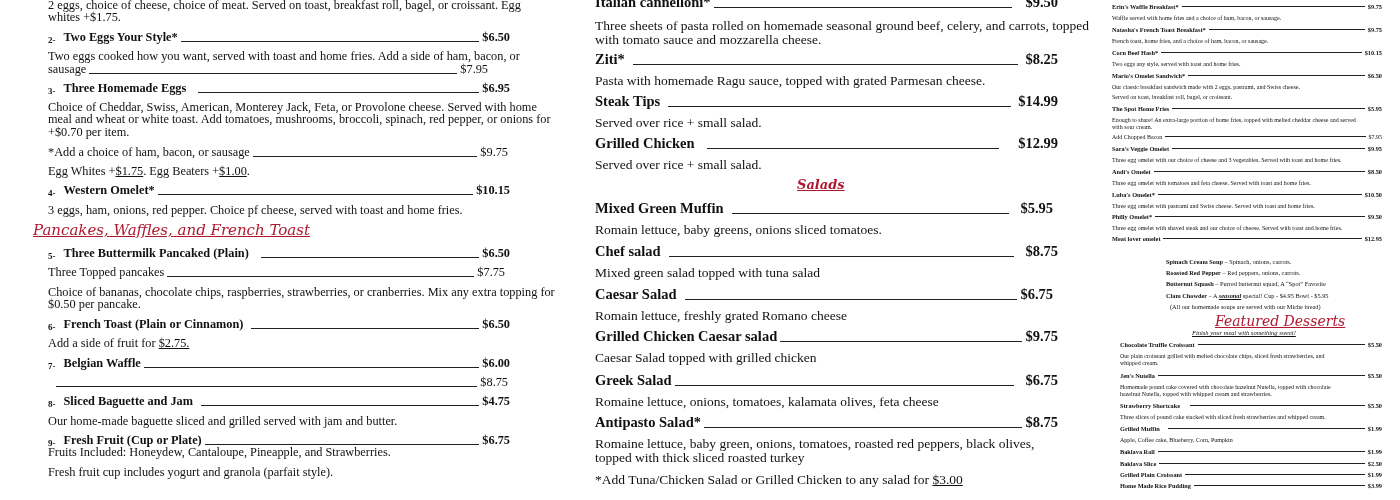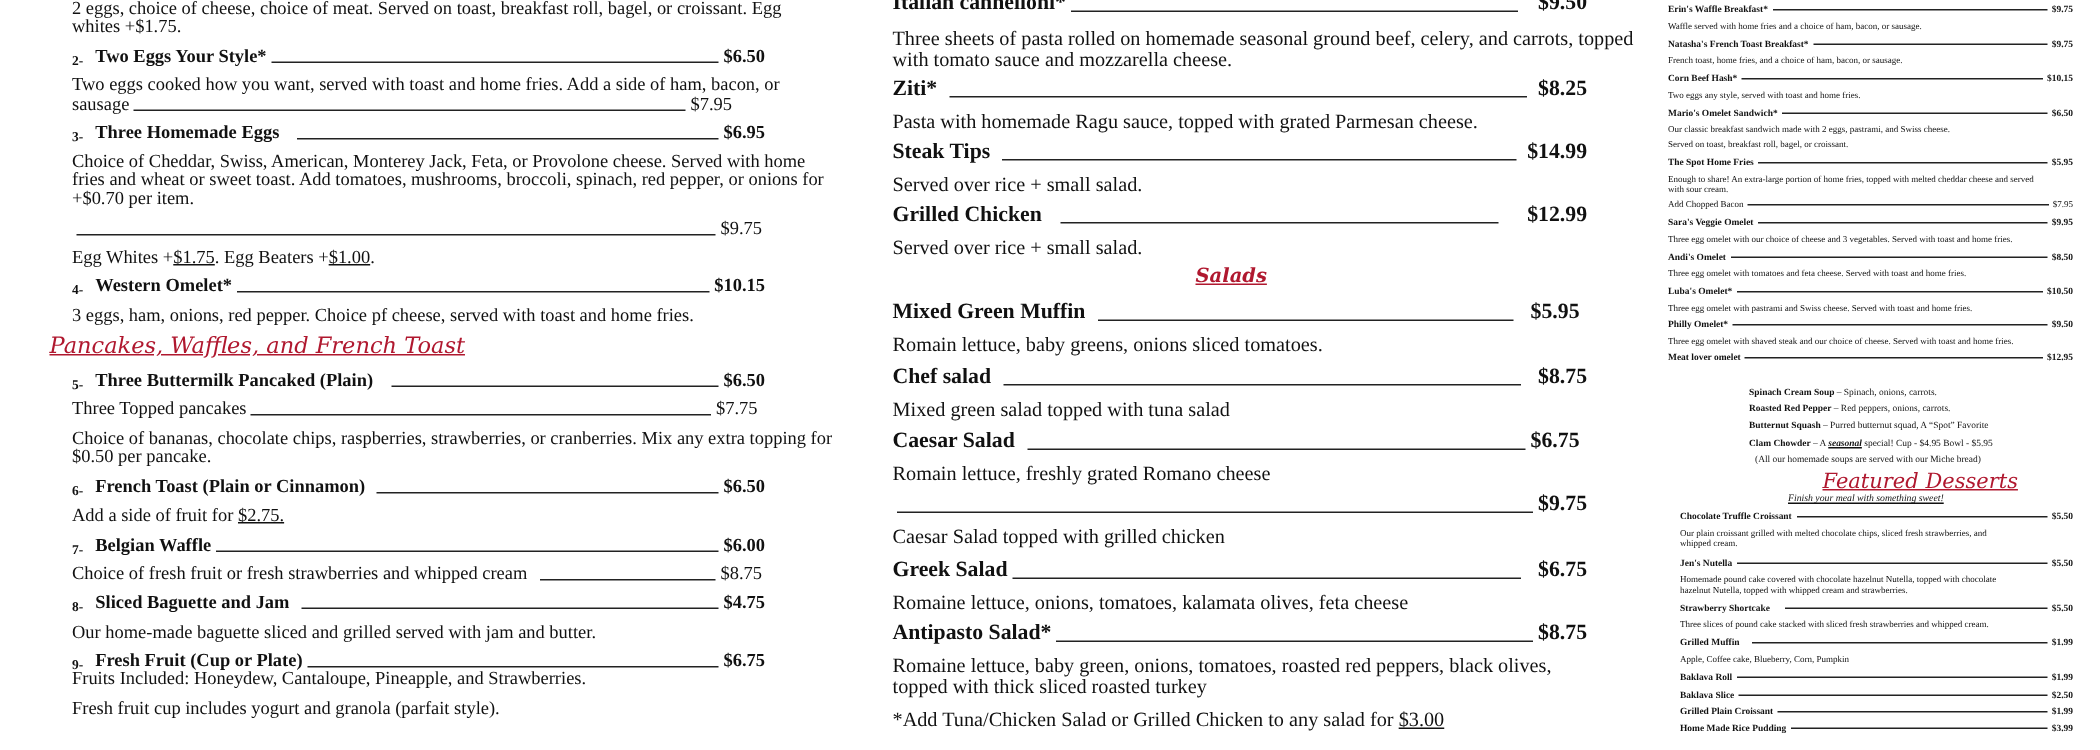--- a/index.html
+++ b/index.html
@@ -52,23 +52,24 @@
       <span>$7.95</span>
   </div>
 
   <div class="lead-row item" style="top:81px;">
     <span class="num">3-</span>
       <span class="bold">Three Homemade Eggs</span>
       <span class="fill" style="margin-left:12px"></span>
       <span class="bold">$6.95</span>
   </div>
   <div class="line t" style="top:100px;">Choice of Cheddar, Swiss, American, Monterey Jack, Feta, or Provolone cheese. Served with home</div>
-  <div class="line t" style="top:112px;">fries and wheat or sweet toast. Add tomatoes, mushrooms, broccoli, spinach, red pepper, or onions for</div>
+  <div class="line t" style="top:112px;">meal and wheat or white toast. Add tomatoes, mushrooms, broccoli, spinach, red pepper, or onions for</div>
   <div class="line t" style="top:125px;">+$0.70 per item.</div>
   <div class="lead-row t" style="top:145px;width:460px;">
+    <span>*Add a choice of ham, bacon, or sausage</span>
       <span class="fill"></span>
       <span>$9.75</span>
   </div>
   <div class="line t" style="top:164px;">
     <span>Egg Whites +</span><span class="u">$1.75</span><span>. Egg Beaters +</span><span class="u">$1.00</span><span>.</span>
   </div>
 
   <div class="lead-row item" style="top:183px;">
     <span class="num">4-</span>
       <span class="bold">Western Omelet*</span>
@@ -103,21 +104,20 @@
     <span>Add a side of fruit  for </span><span class="u">$2.75.</span>
   </div>
 
   <div class="lead-row item" style="top:356px;">
     <span class="num">7-</span>
       <span class="bold">Belgian Waffle</span>
       <span class="fill"></span>
       <span class="bold">$6.00</span>
   </div>
   <div class="lead-row t" style="top:375px;width:460px;">
-    <span>Choice of fresh fruit or fresh strawberries and whipped cream</span>
       <span class="fill" style="margin-left:8px"></span>
       <span>$8.75</span>
   </div>
 
   <div class="lead-row item" style="top:394px;">
     <span class="num">8-</span>
       <span class="bold">Sliced Baguette and Jam</span>
       <span class="fill" style="margin-left:8px"></span>
       <span class="bold">$4.75</span>
   </div>
@@ -180,20 +180,21 @@
   <div class="line t" style="top:265px;">Mixed green salad topped with tuna salad</div>
 
   <div class="lead-row item" style="top:286px;width:458px;">
     <span>Caesar Salad</span>
       <span class="fill" style="margin-left:8px"></span>
       <span>$6.75</span>
   </div>
   <div class="line t" style="top:308px;">Romain lettuce, freshly grated Romano cheese</div>
 
   <div class="lead-row item" style="top:328px;">
+    <span>Grilled Chicken Caesar salad</span>
       <span class="fill"></span>
       <span>$9.75</span>
   </div>
   <div class="line t" style="top:350px;">Caesar Salad topped with grilled  chicken</div>
 
   <div class="lead-row item" style="top:372px;">
     <span>Greek Salad</span>
       <span class="fill"></span>
       <span style="margin-left:8px">$6.75</span>
   </div>

